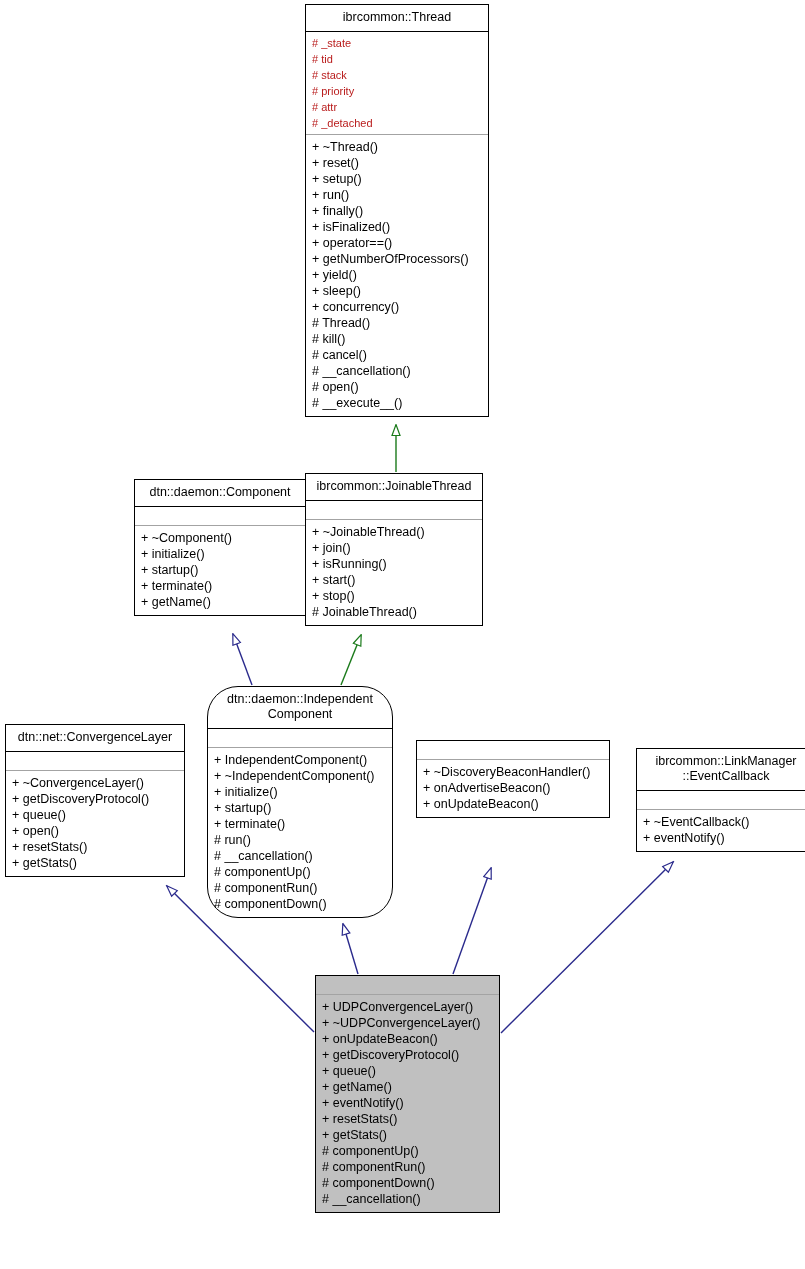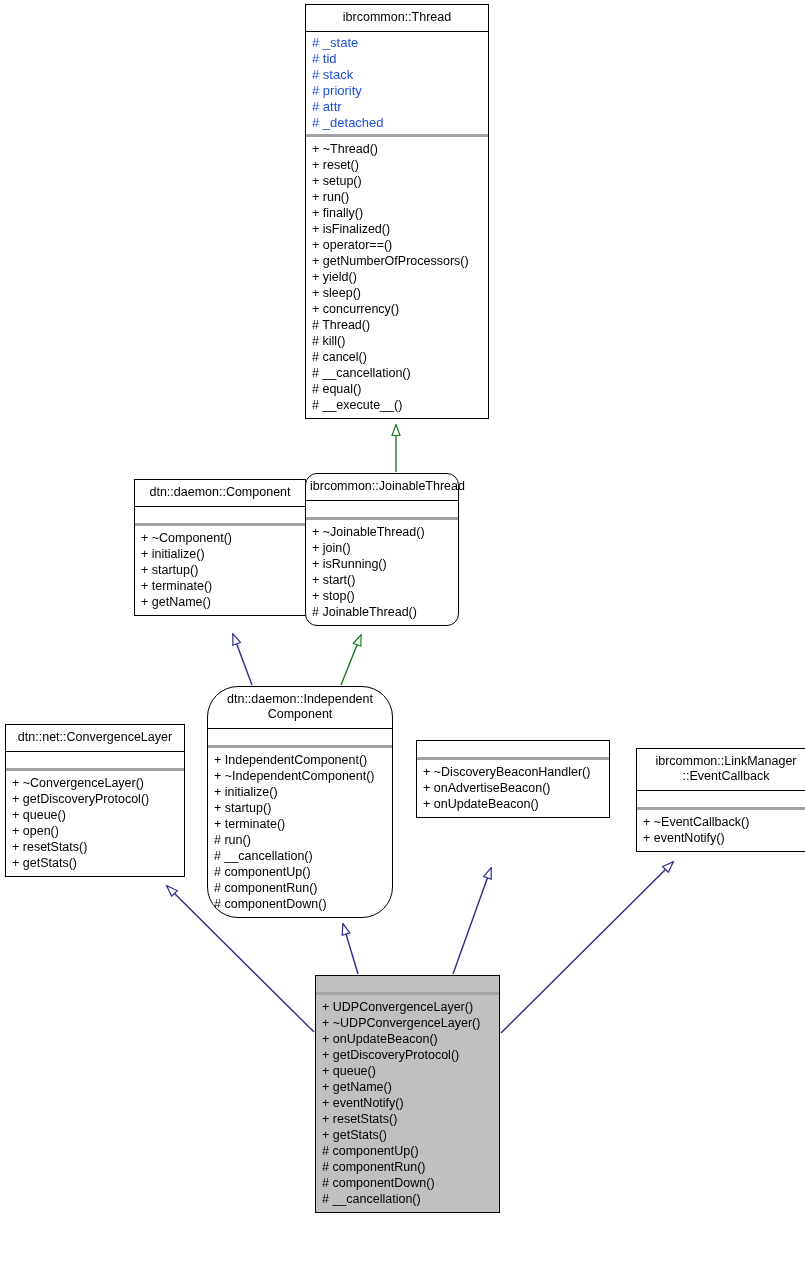--- a/index.html
+++ b/index.html
@@ -31,25 +31,25 @@
     text-align: center;
     font-size: 12.5px;
     color: #000000;
     line-height: 15px;
     padding: 5px 4px 6px 4px;
     border-bottom: 1px solid #000000;
     white-space: pre-line;
   }
   .uml-attrs {
     box-sizing: border-box;
-    border-bottom: 3px solid #a3a3a3;
+    border-bottom: 1px solid #a3a3a3;
     padding: 3px 6px;
-    font-size: 13px;
+    font-size: 11px;
     line-height: 16px;
-    color: #1d4ed8;
+    color: #b91c1c;
     min-height: 14px;
   }
   .uml-attrs.empty {
     min-height: 19px;
     padding: 0;
   }
   .uml-ops {
     box-sizing: border-box;
     padding: 4px 6px 5px 6px;
     font-size: 12.5px;
@@ -132,38 +132,38 @@
       <div class="uml-row">+ isFinalized()</div>
       <div class="uml-row">+ operator==()</div>
       <div class="uml-row">+ getNumberOfProcessors()</div>
       <div class="uml-row">+ yield()</div>
       <div class="uml-row">+ sleep()</div>
       <div class="uml-row">+ concurrency()</div>
       <div class="uml-row"># Thread()</div>
       <div class="uml-row"># kill()</div>
       <div class="uml-row"># cancel()</div>
       <div class="uml-row"># __cancellation()</div>
-      <div class="uml-row"># equal()</div>
+      <div class="uml-row"># open()</div>
       <div class="uml-row"># __execute__()</div>
     </div>
   </div>
 
   <div class="uml-class" style="left:134px; top:479px; width:172px;">
     <div class="uml-title">dtn::daemon::Component</div>
     <div class="uml-attrs empty"></div>
     <div class="uml-ops">
       <div class="uml-row">+ ~Component()</div>
       <div class="uml-row">+ initialize()</div>
       <div class="uml-row">+ startup()</div>
       <div class="uml-row">+ terminate()</div>
       <div class="uml-row">+ getName()</div>
     </div>
   </div>
 
-  <div class="uml-class" style="left:305px; top:473px; width:154px;border-radius:12px;">
+  <div class="uml-class" style="left:305px; top:473px; width:178px;">
     <div class="uml-title">ibrcommon::JoinableThread</div>
     <div class="uml-attrs empty"></div>
     <div class="uml-ops">
       <div class="uml-row">+ ~JoinableThread()</div>
       <div class="uml-row">+ join()</div>
       <div class="uml-row">+ isRunning()</div>
       <div class="uml-row">+ start()</div>
       <div class="uml-row">+ stop()</div>
       <div class="uml-row"># JoinableThread()</div>
     </div>

